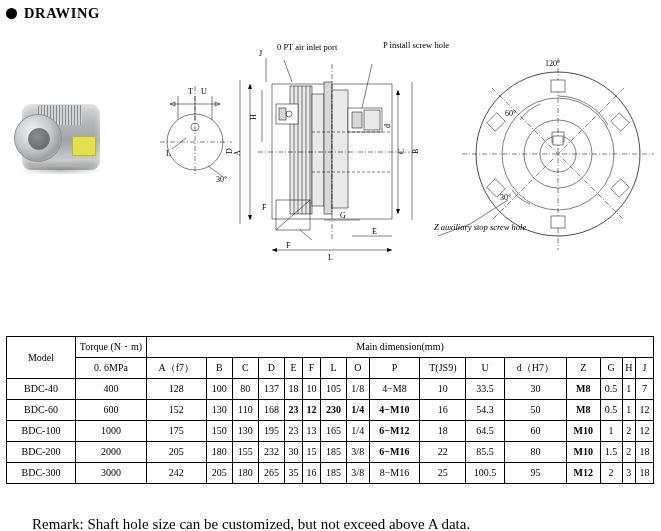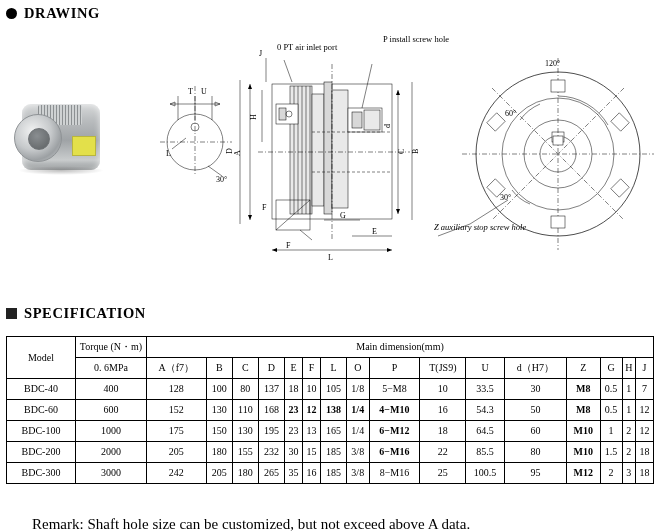--- a/index.html
+++ b/index.html
@@ -317,28 +317,24 @@
         <text x="505" y="92">60°</text>
         <path class="thin" d="M512,166 A40,40 0 0 0 530,180"></path>
         <text x="500" y="176">30°</text>
 
         <line class="dim" x1="508" y1="176" x2="470" y2="200"></line>
         <line class="dim" x1="470" y1="200" x2="438" y2="212"></line>
       </g>
     </svg>
 
     <div class="lbl" style="left:277px; top:18px;">0 PT air inlet port</div>
-    <div class="lbl" style="left:383px; top:10px;">P install screw hole</div>
+    <div class="lbl" style="left:383px; top:16px;">P install screw hole</div>
     <div class="lbl" style="left:434px; top:198px;font-style:italic;">Z auxiliary stop screw hole</div>
   </div>
 
-  <div class="sec-head" id="spec-head">
-    <span class="bullet-sq"></span>
-    <span class="title">SPECIFICATION</span>
-  </div>
 
   <table class="spec">
     <thead>
       <tr>
         <th class="model-h" rowspan="2">Model</th>
         <th class="torque-h">
           <span>Torque</span>
           <span>(N・m)</span>
         </th>
         <th colspan="16">Main dimension(mm)</th>
@@ -368,39 +364,39 @@
           <td class="model">BDC-40</td>
           <td class="torque">400</td>
           <td>128</td>
           <td>100</td>
           <td>80</td>
           <td>137</td>
           <td>18</td>
           <td>10</td>
           <td>105</td>
           <td>1/8</td>
-          <td>5−M8</td>
+          <td>4−M8</td>
           <td>10</td>
           <td>33.5</td>
           <td>30</td>
           <td class="bold">M8</td>
           <td>0.5</td>
           <td>1</td>
           <td>7</td>
         </tr>
         <tr>
           <td class="model">BDC-60</td>
           <td class="torque">600</td>
           <td>152</td>
           <td>130</td>
           <td>110</td>
           <td>168</td>
           <td class="bold">23</td>
           <td class="bold">12</td>
-          <td class="bold">138</td>
+          <td class="bold">230</td>
           <td class="bold">1/4</td>
           <td class="bold">4−M10</td>
           <td>16</td>
           <td>54.3</td>
           <td>50</td>
           <td class="bold">M8</td>
           <td>0.5</td>
           <td>1</td>
           <td>12</td>
         </tr>

